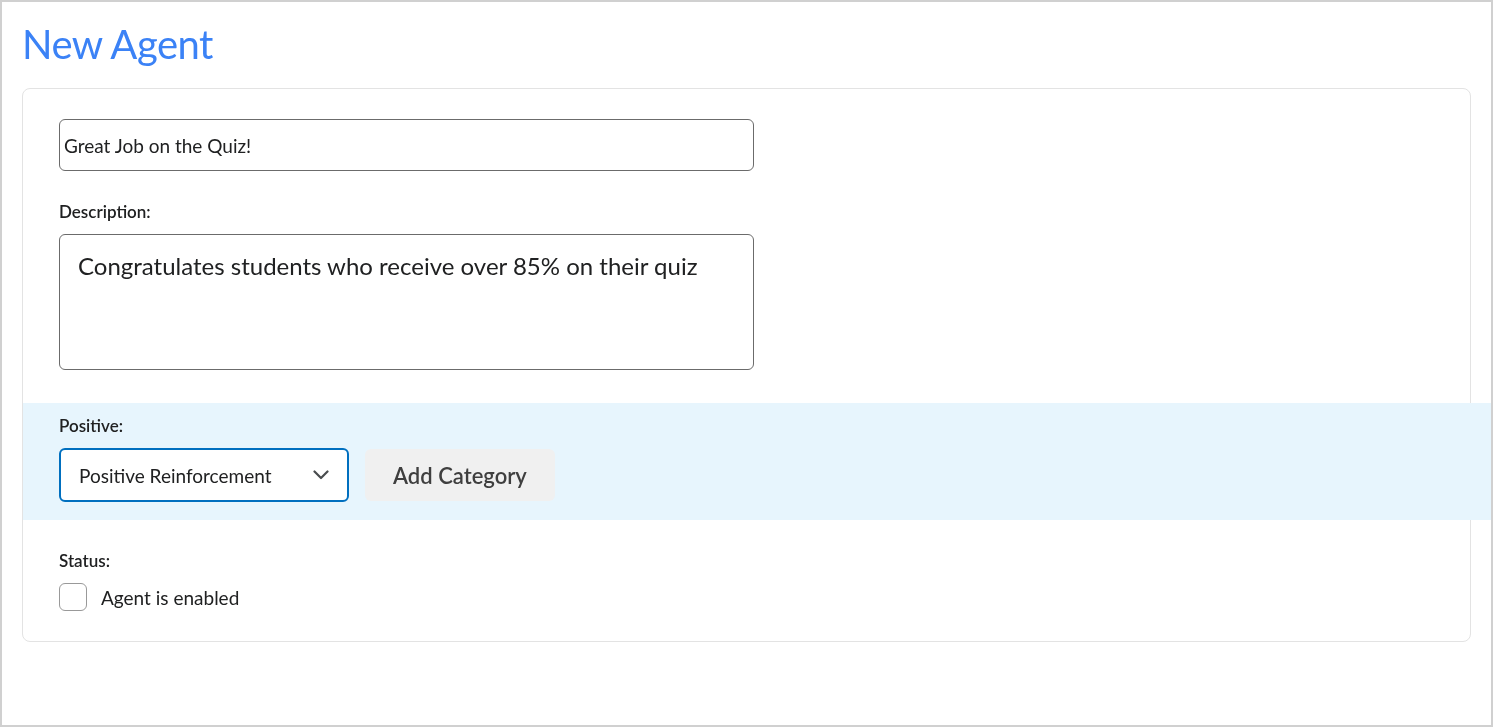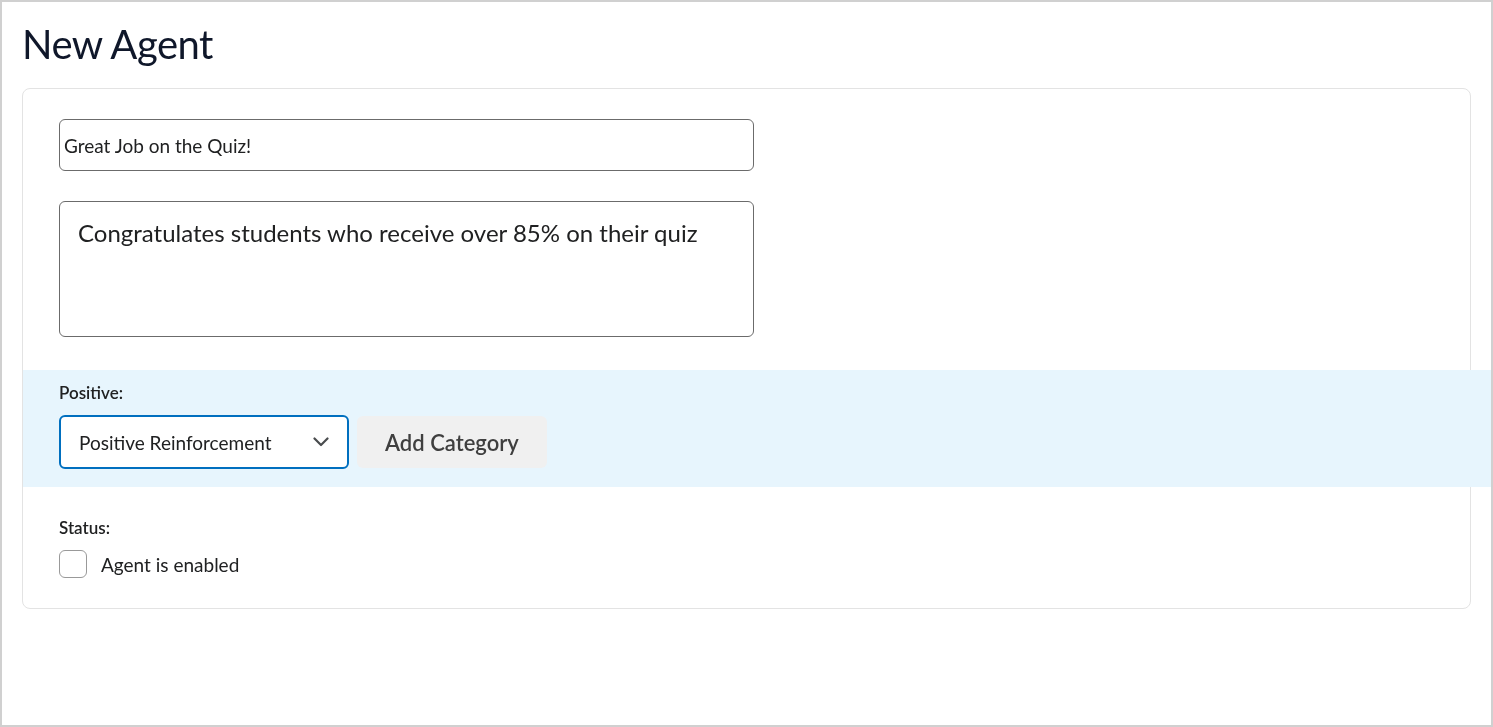--- a/index.html
+++ b/index.html
@@ -12,21 +12,21 @@
       background: #fff;
       color: #202122;
       width: 1493px;
       height: 727px;
       border: 2px solid #d0d0d0;
       padding: 0;
     }
     .page-title {
       font-size: 40px;
       font-weight: 400;
-      color: #0f172a;
+      color: #3b82f6;
       padding: 18px 20px 20px 20px;
       letter-spacing: -0.5px;
     }
     .form-panel {
       margin: 0 20px 0 20px;
       border: 1px solid #e3e3e3;
       border-radius: 8px;
       padding: 30px 36px 30px 36px;
     }
     .field-group {
@@ -66,21 +66,21 @@
     .category-row {
       background: #e7f5fd;
       margin-left: -36px;
       margin-right: -86px;
       padding: 12px 36px 18px 36px;
       margin-bottom: 30px;
     }
     .category-controls {
       display: flex;
       align-items: center;
-      gap: 8px;
+      gap: 16px;
       margin-top: 10px;
     }
     .select-box {
       display: flex;
       align-items: center;
       justify-content: space-between;
       width: 290px;
       height: 54px;
       background: #fff;
       border: 2px solid #006fbf;
@@ -131,20 +131,21 @@
 
 <h1 class="page-title">New Agent</h1>
 
 <div class="form-panel">
 
   <div class="field-group">
     <input type="text" class="text-input" value="Great Job on the Quiz!" style="">
   </div>
 
   <div class="field-group">
+    <label class="field-label">Description:</label>
     <textarea class="textarea-input" style="">Congratulates students who receive over 85% on their quiz</textarea>
   </div>
 
   <div class="category-row">
     <label class="field-label">Positive:</label>
     <div class="category-controls">
       <div class="select-box">
         <span>Positive Reinforcement</span>
         <span class="chevron">
           <svg width="16" height="10" viewBox="0 0 16 10" fill="none">

